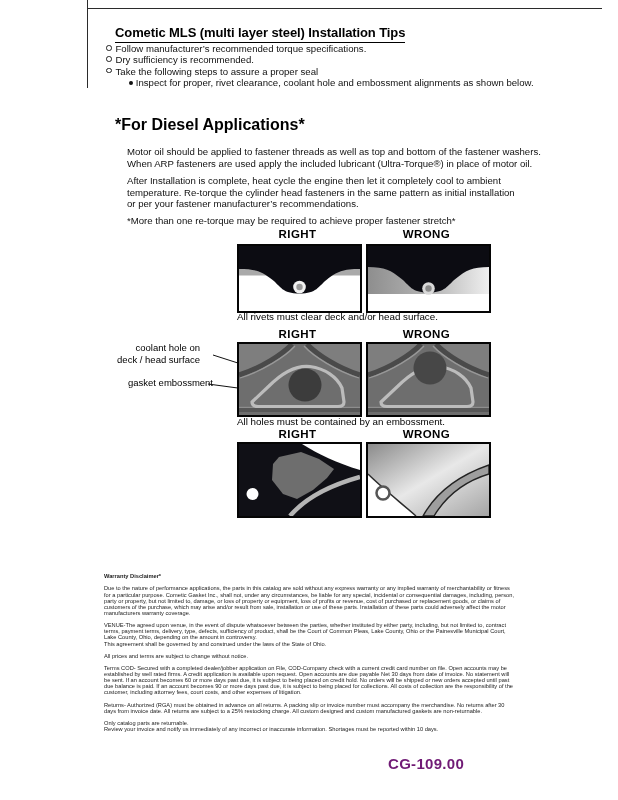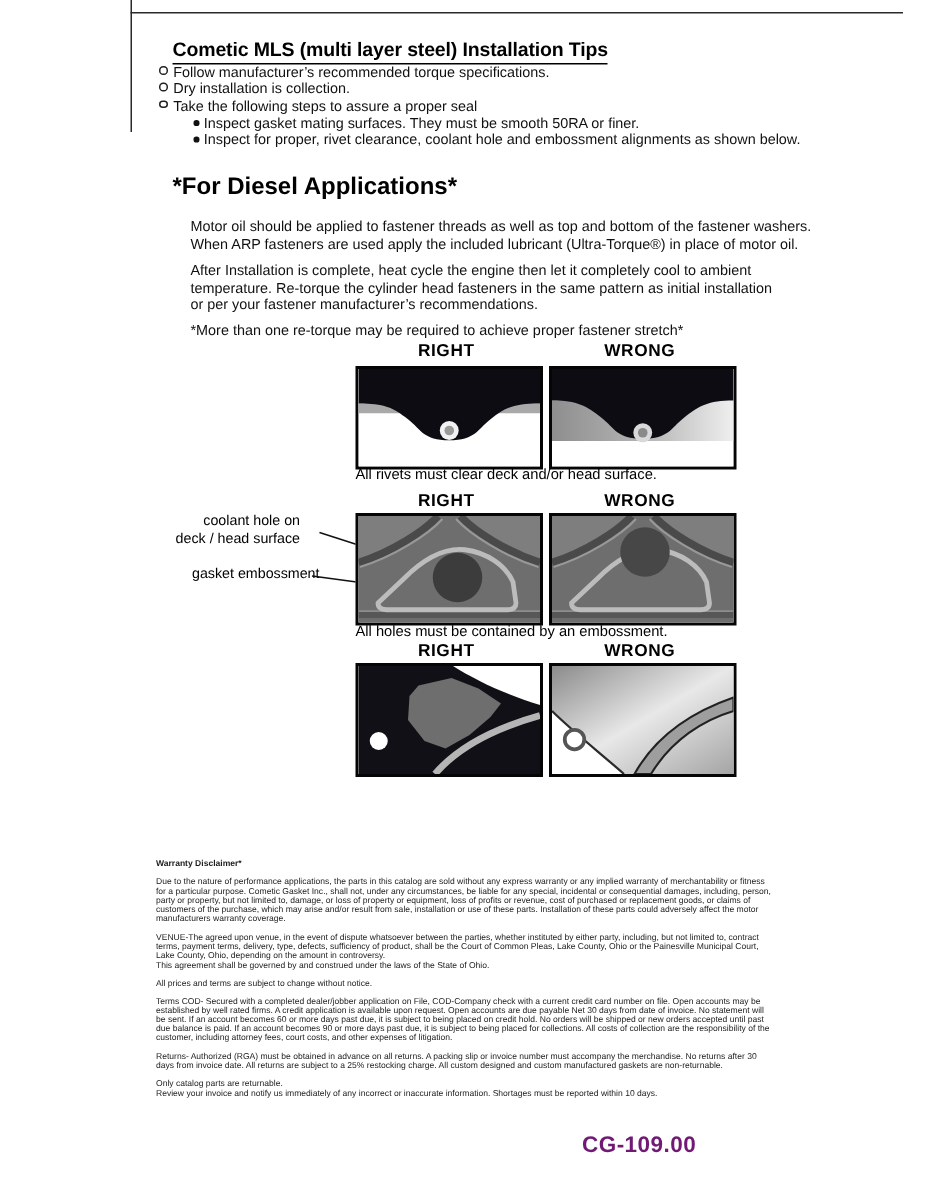--- a/index.html
+++ b/index.html
@@ -61,26 +61,25 @@
 
 <div class="page">
 
   <div class="mark mark-h"></div>
   <div class="mark mark-v"></div>
 
   <h1 class="title">Cometic MLS (multi layer steel) Installation Tips</h1>
 
   <div class="bullets">
     <div class="bullet-row"><span class="obullet"></span><span>Follow manufacturer’s recommended torque specifications.</span></div>
-    <div class="bullet-row"><span class="obullet"></span><span>Dry installation is collection.</span></div>
+    <div class="bullet-row"><span class="obullet"></span><span>Dry sufficiency is recommended.</span></div>
     <div class="bullet-row"><span class="obullet"></span><span>Take the following steps to assure a proper seal</span></div>
   </div>
 
   <div class="subbullets">
-    <div class="bullet-row"><span class="fbullet"></span><span>Inspect gasket mating surfaces.  They must be smooth 50RA or finer.</span></div>
     <div class="bullet-row"><span class="fbullet"></span><span>Inspect for proper, rivet clearance, coolant hole and embossment alignments as shown below.</span></div>
   </div>
 
   <h2 class="diesel-h">*For Diesel Applications*</h2>
   <p class="para p1">Motor oil should be applied to fastener threads as well as top and bottom of the fastener washers.
 When ARP fasteners are used apply the included lubricant (Ultra-Torque®) in place of motor oil.</p>
   <p class="para p2">After Installation is complete, heat cycle the engine then let it completely cool to ambient
 temperature. Re-torque the cylinder head fasteners in the same pattern as initial installation
 or per your fastener manufacturer’s recommendations.</p>
   <p class="para p3">*More than one re-torque may be required to achieve proper fastener stretch*</p>

